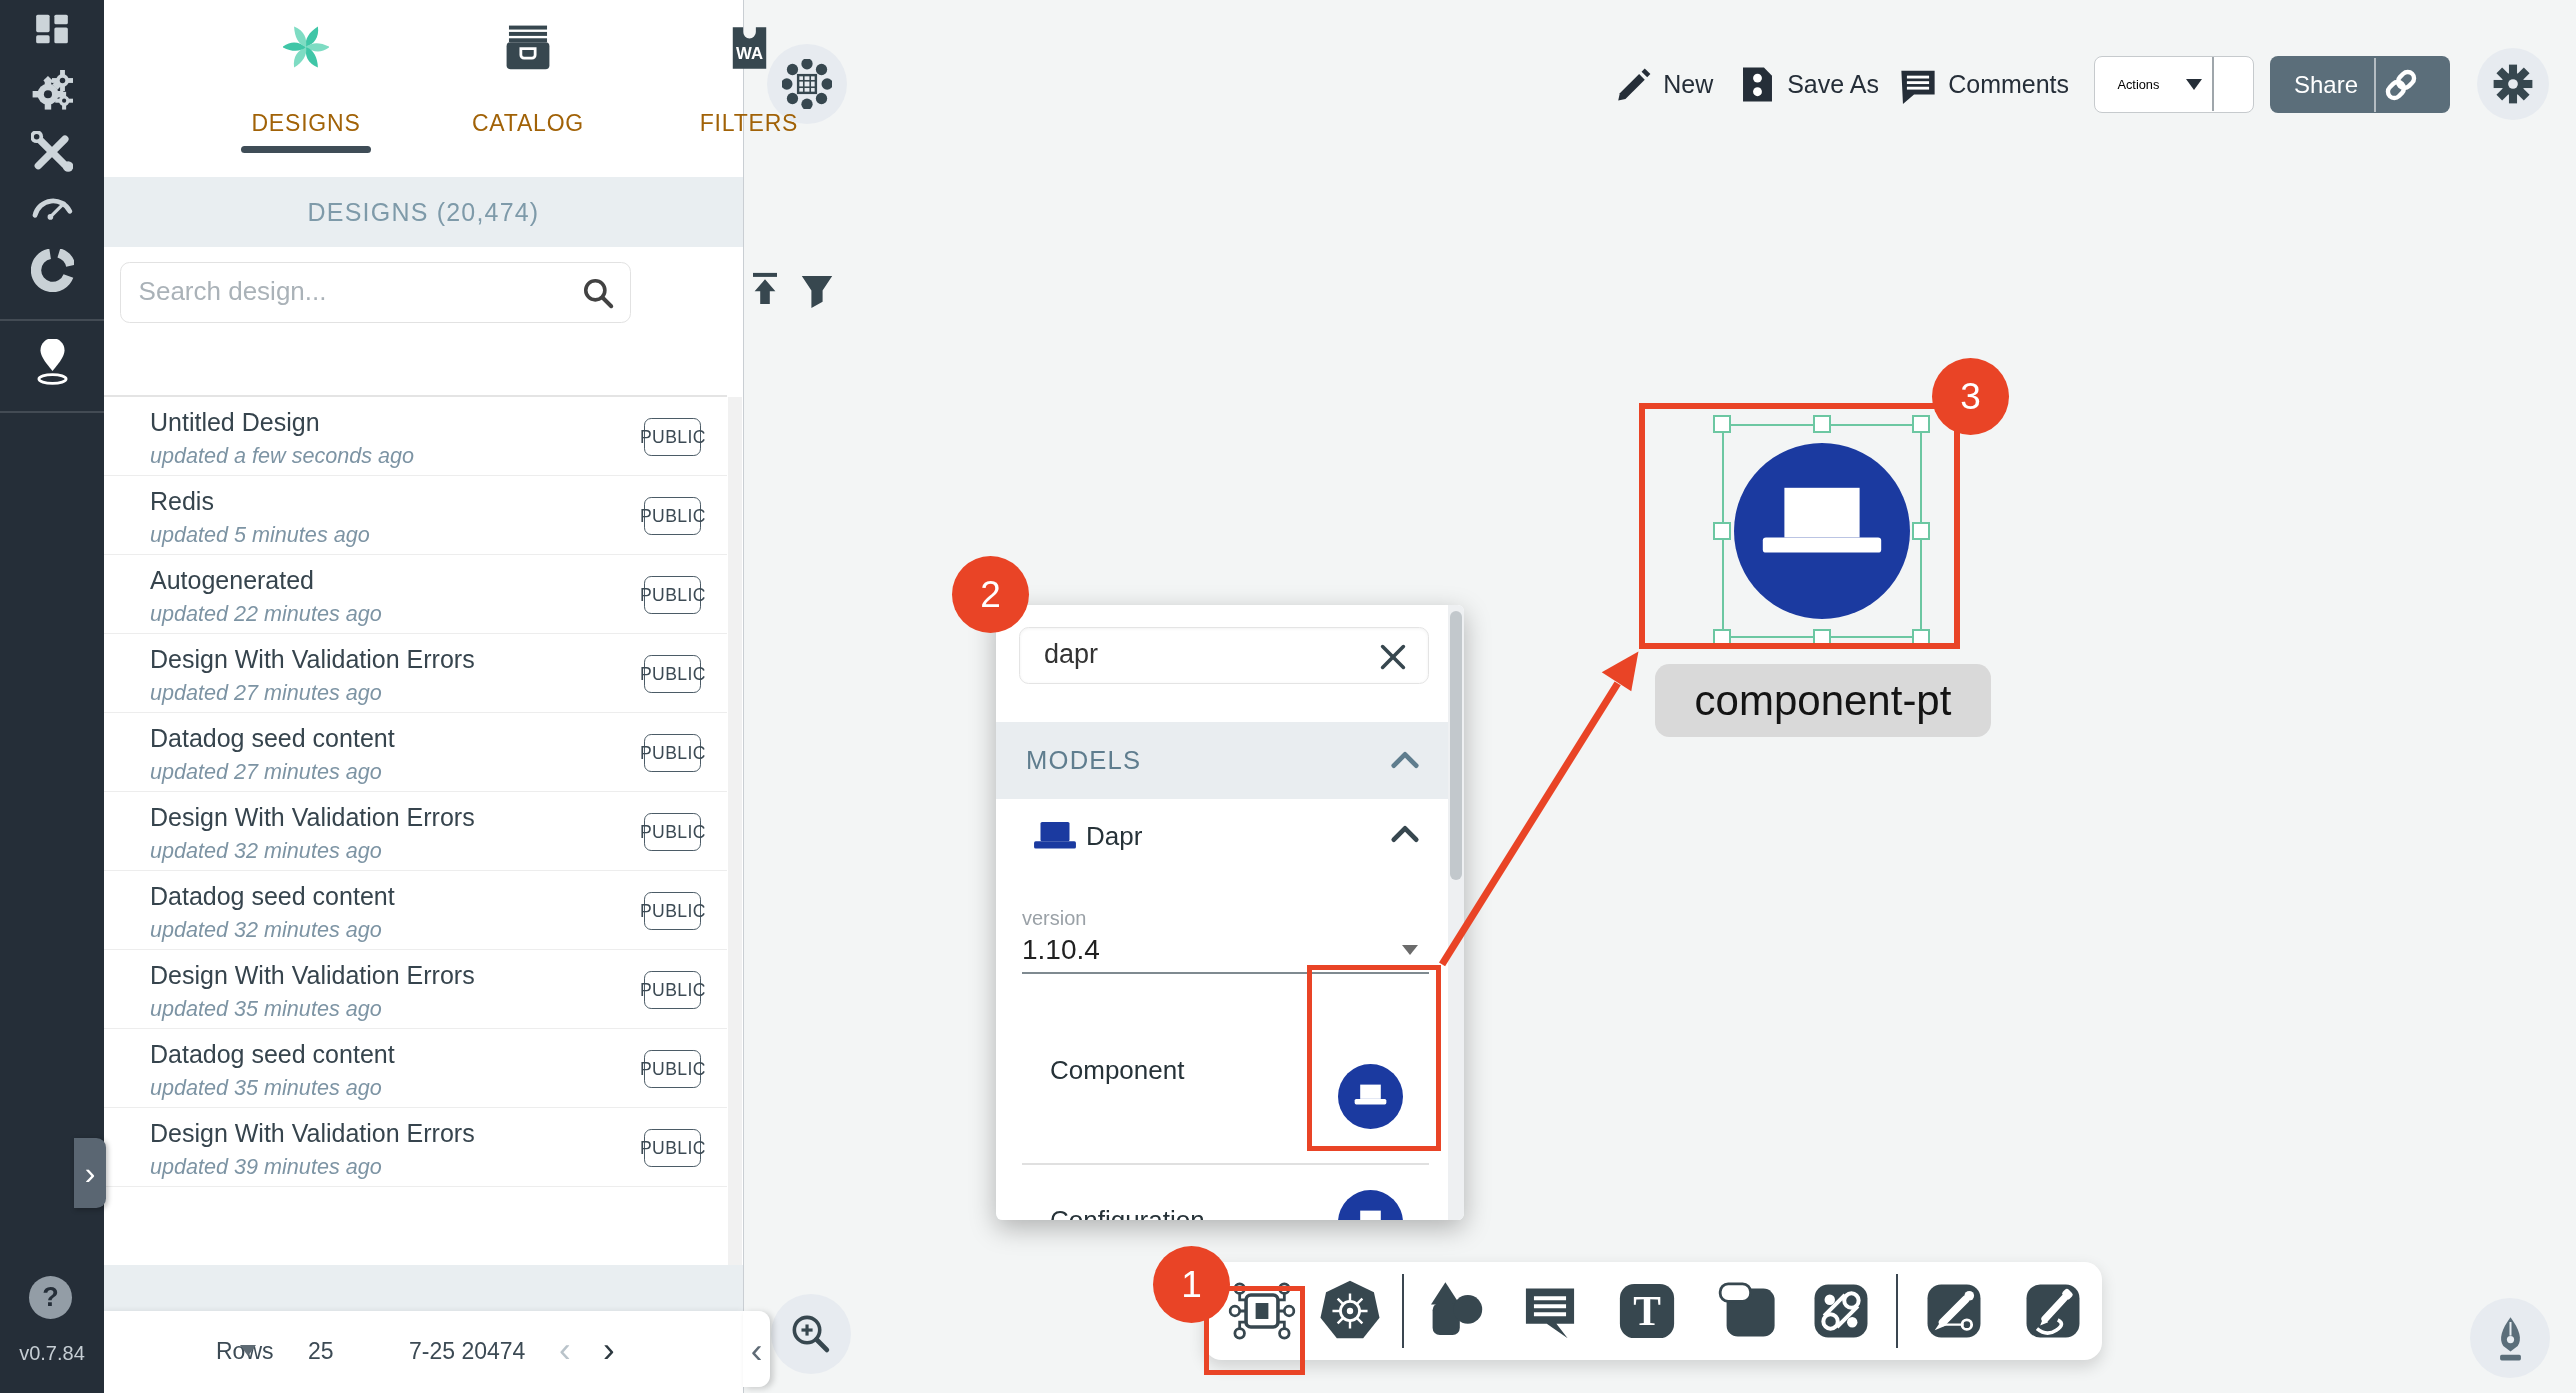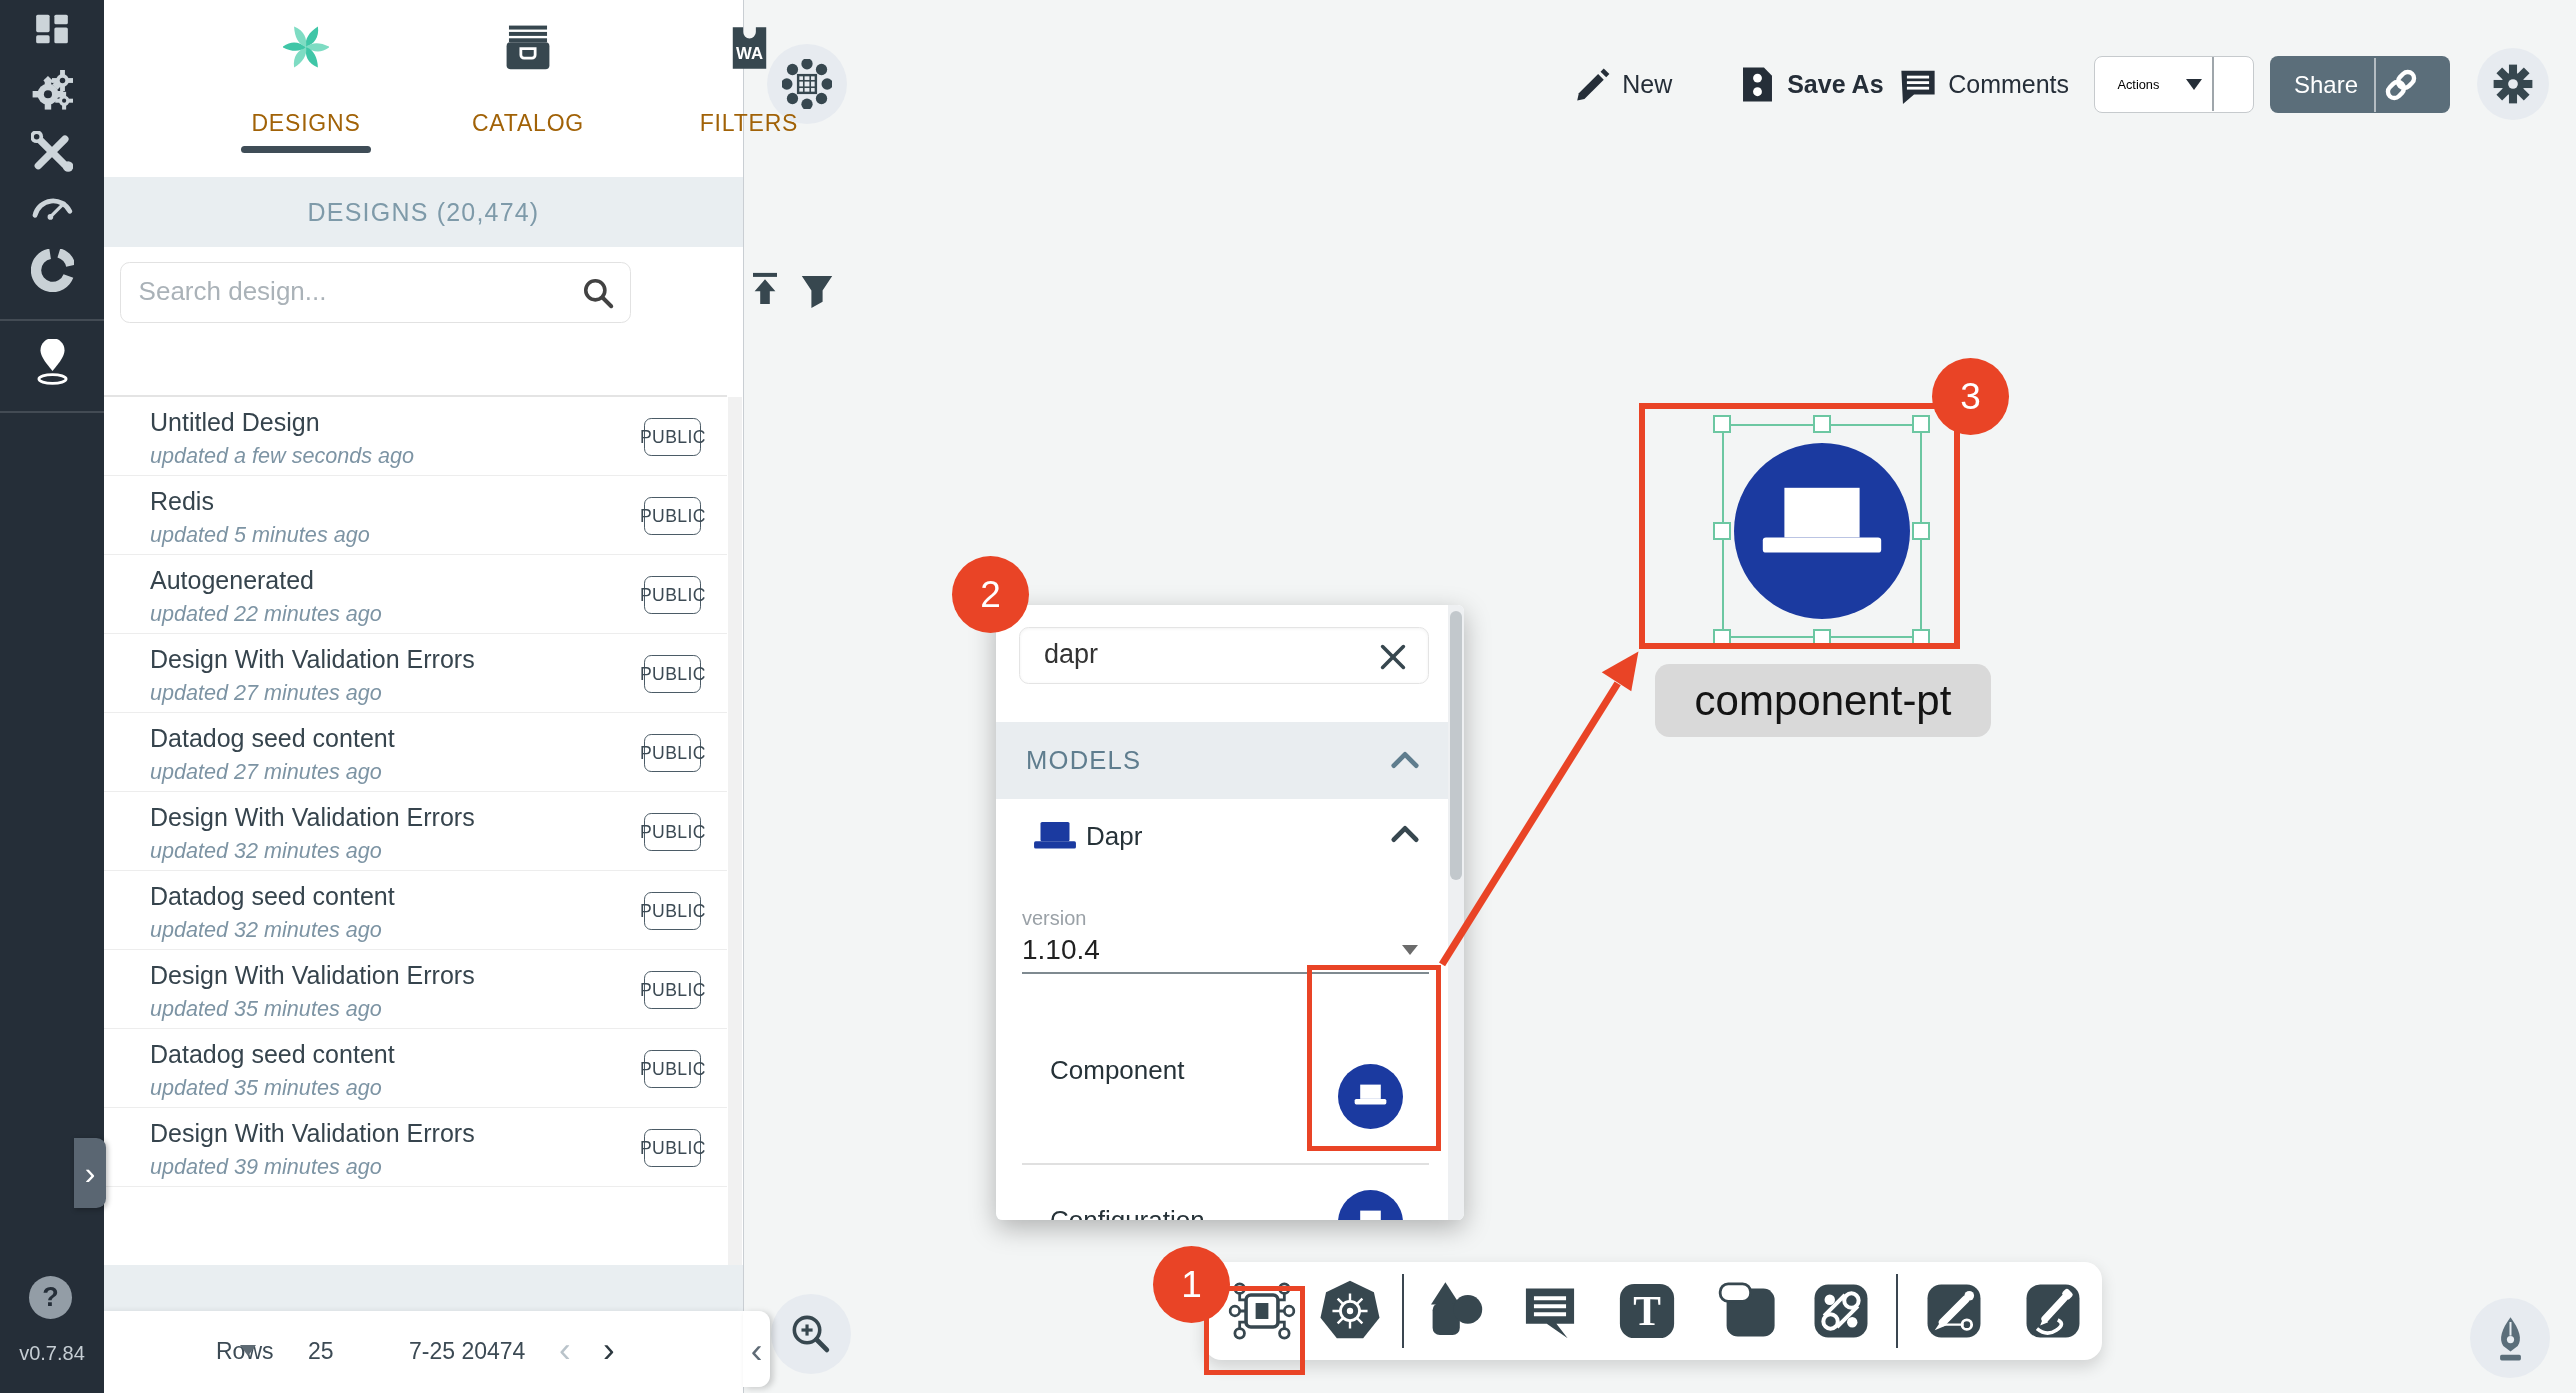--- a/index.html
+++ b/index.html
@@ -326,29 +326,29 @@
         <circle cx="-18" cy="-18" r="7"></circle>
     </g>
     <rect x="-11" y="-11" width="22" height="22" fill="none" stroke="#37474F" stroke-width="3"></rect>
     <line x1="-11" y1="-4" x2="11" y2="-4" stroke="#37474F" stroke-width="2"></line>
     <line x1="-11" y1="4" x2="11" y2="4" stroke="#37474F" stroke-width="2"></line>
     <line x1="-4" y1="-11" x2="-4" y2="11" stroke="#37474F" stroke-width="2"></line>
     <line x1="4" y1="-11" x2="4" y2="11" stroke="#37474F" stroke-width="2"></line>
   </svg>
 </div>
 
-<div class="tb-item" style="left:1574px;text-align:right;">
+<div class="tb-item" style="left:1615px;text-align:right;">
   <svg width="37" height="37" viewBox="-23 -23 46 46">
     <path d="M-17,11 L7,-13 L14,-6 L-10,18 L-19,20 Z" fill="#252E38"></path>
     <path d="M10,-16 L14,-20 L21,-13 L17,-9 Z" fill="#252E38"></path>
   </svg>
   <span>New</span>
 </div>
 
-<div class="tb-item" style="left:1739px;font-weight:bold;">
+<div class="tb-item" style="left:1739px;">
   <svg width="37" height="37" viewBox="-23 -23 46 46">
     <path d="M-18,-21 h26 l10,10 v32 h-36 Z" fill="#252E38"></path>
     <circle cx="0" cy="-8" r="5.5" fill="#fff"></circle>
       <circle cx="0" cy="9" r="5.5" fill="#fff"></circle>
   </svg>
   <span>Save As</span>
 </div>
 
 <div class="tb-item" style="left:1899px;">
   <svg width="38" height="38" viewBox="-24 -24 48 48">

